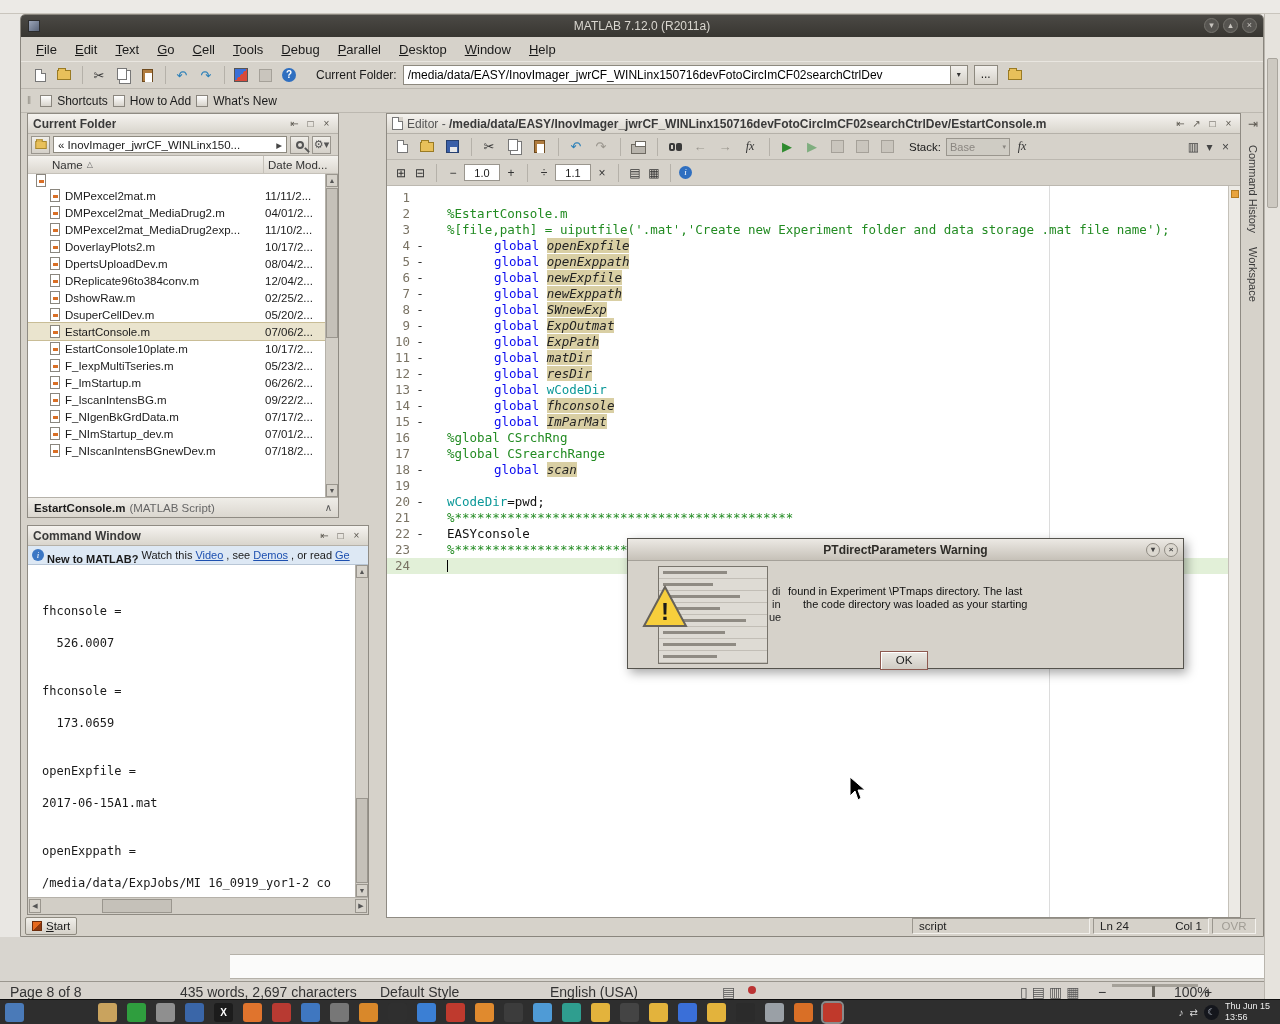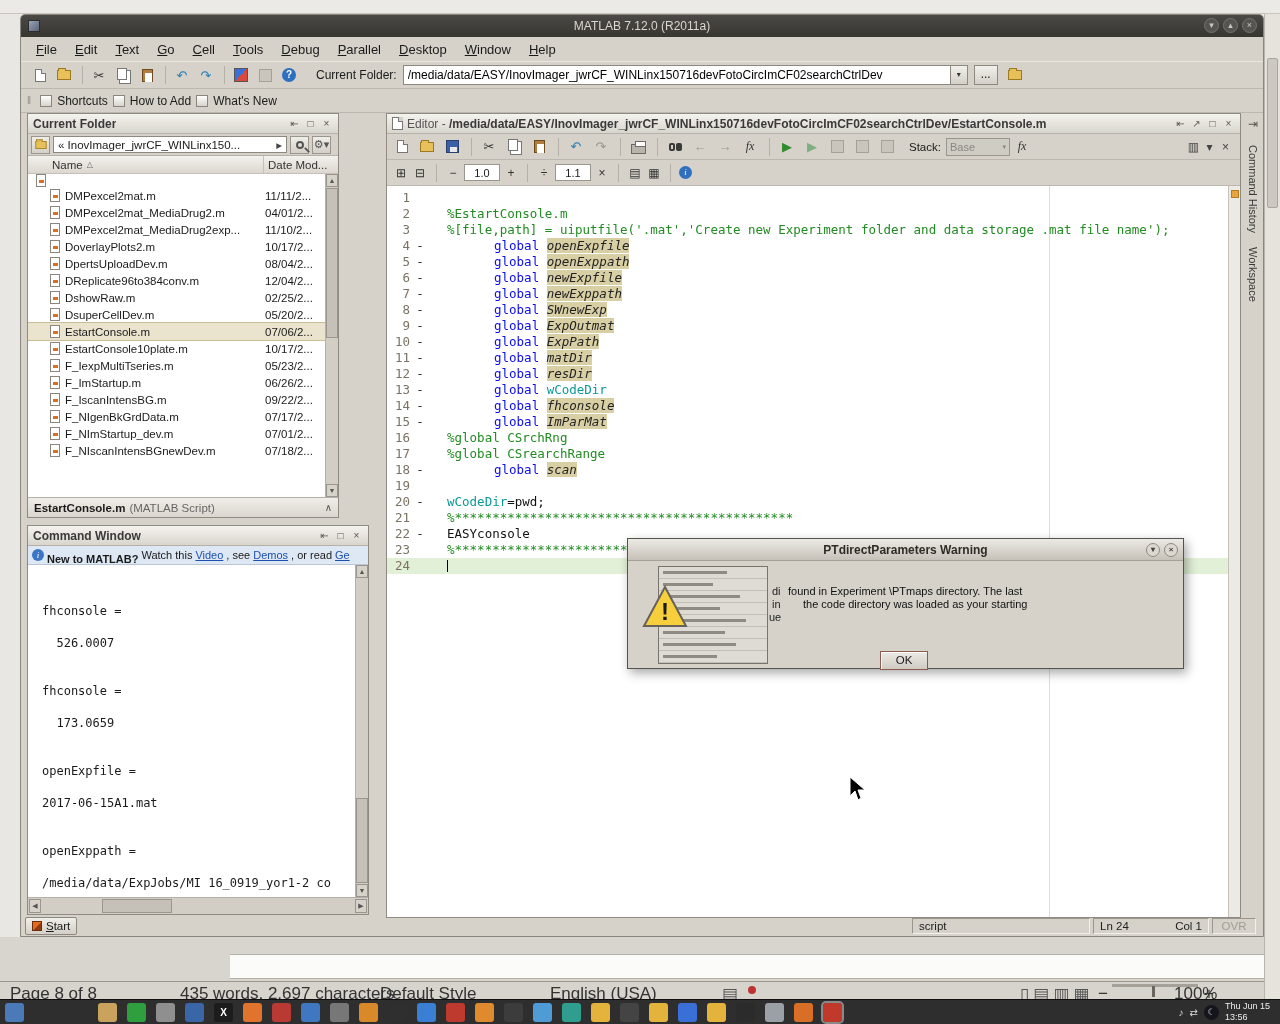--- a/index.html
+++ b/index.html
@@ -217,21 +217,21 @@
   #dline1 { top:24px; } #dline2 { top:37px;margin-left:15px; }
   #dlg-ok { position:absolute; left:252px; top:90px; width:48px; height:19px;
             background:linear-gradient(#eceae5,#cfcbc3); border:1px solid #8d5a50;
             box-shadow:inset 1px 1px 0 #fff; font-size:11.5px; text-align:center; line-height:17px; }
 
   
   #writer { position:absolute; left:0; top:937px; width:1264px; height:62px; background:#d8d5cf; }
   .wr-band { position:absolute; left:230px; top:17px; width:1034px; height:25px; background:#fbfbfa;
              border-top:1px solid #b5b1a9; border-bottom:1px solid #b5b1a9; }
   #wr-status { position:absolute; left:0; top:44px; width:1264px; height:18px; background:#d7d3cd;
-               border-top:1px solid #9a968e; font-size:17px; color:#333; }
+               border-top:1px solid #9a968e; font-size:14px; color:#333; }
   #wr-status span { position:absolute; top:2px; white-space:nowrap; }
   .wr-page { left:10px; } .wr-words { left:180px; } .wr-style { left:380px; } .wr-lang { left:550px; }
   .wr-ic1 { left:722px; color:#555; } .wr-ic2 { left:748px; }
   .wr-dot { display:inline-block; width:8px; height:8px; border-radius:50%; background:#b33; }
   .wr-views { left:1020px; color:#555; letter-spacing:4px; }
   .wr-zminus { left:1098px; } .wr-zplus { left:1204px; }
   .wr-track { position:absolute; left:1112px; top:9px; width:86px; height:3px; background:#a5a199; }
   .wr-zthumb { position:absolute; left:40px; top:-4px; width:3px; height:11px; background:#6a665e; }
   .wr-pct { left:1174px; }
 

